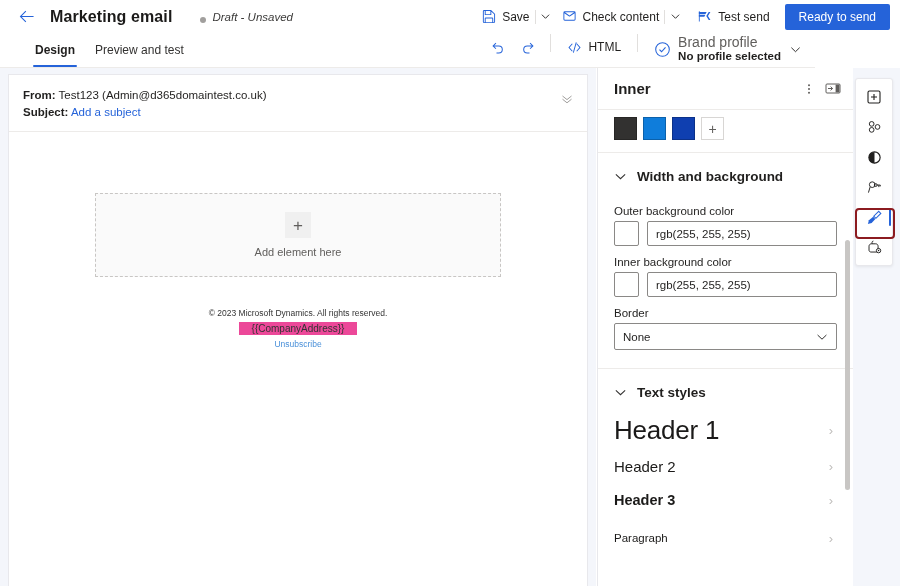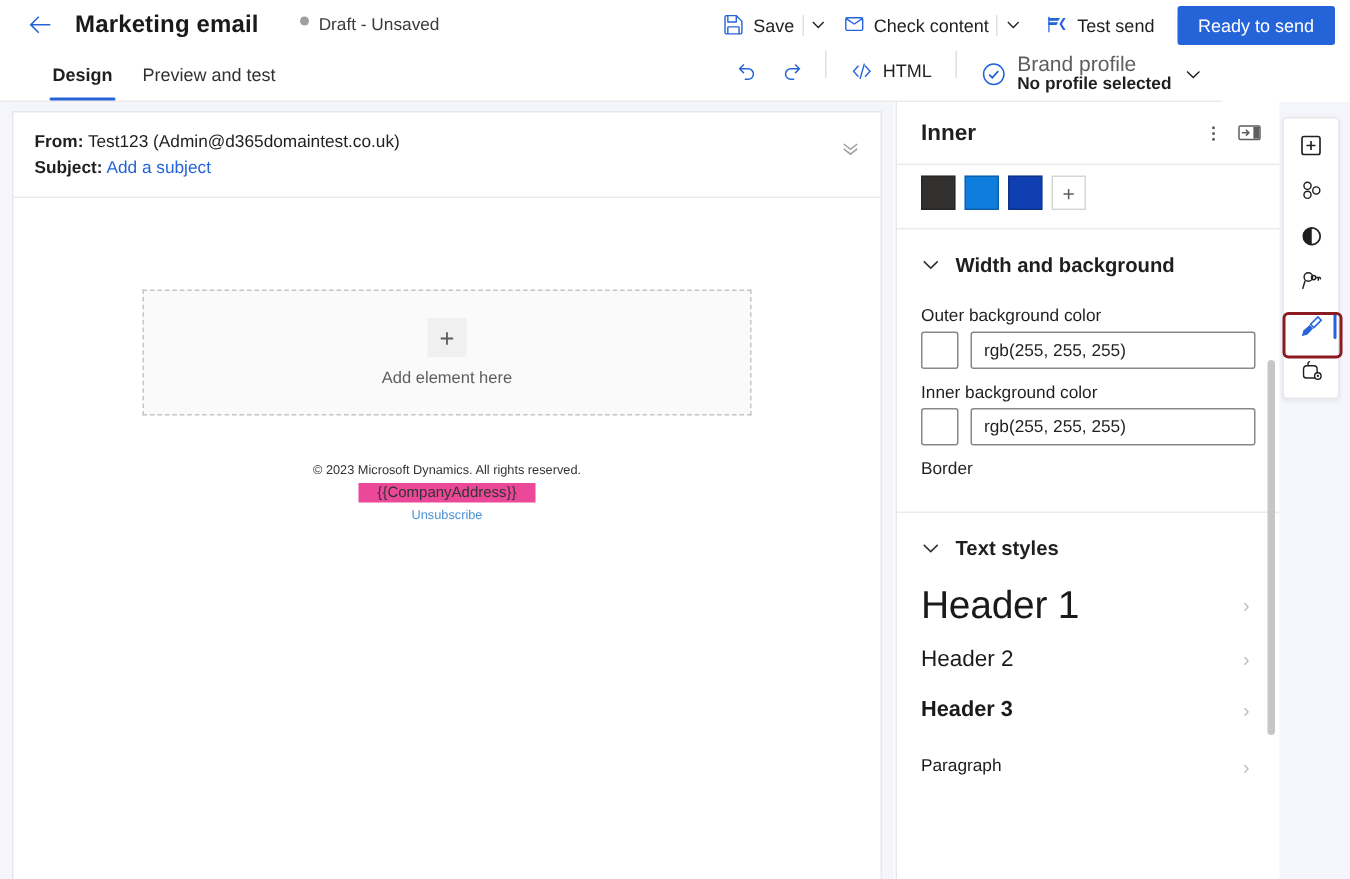--- a/index.html
+++ b/index.html
@@ -23,21 +23,21 @@
   .back-btn {
     width: 30px; height: 30px; margin-left: 12px;
     display: flex; align-items: center; justify-content: center;
     cursor: pointer; border-radius: 3px;
   }
   .app-title {
     font-size: 16px; font-weight: 600; color: #1b1a19;
     margin-left: 8px; letter-spacing: .1px;
   }
   .status-wrap {
-    display: flex; align-items: flex-start; margin-left: 28px; gap: 6px;
+    display: flex; align-items: flex-end; margin-left: 28px; gap: 6px; font-style: italic;
   }
   .status-dot {
     width: 6px; height: 6px; border-radius: 50%; background: #a19f9d;
     display: inline-block;
   }
   .status-text { font-size: 11.5px; color: #3b3a39; }
 
   .topbar-right {
     position: absolute; right: 10px; top: 0; height: 33px;
     display: flex; align-items: center; gap: 0;
@@ -454,20 +454,28 @@
           <input class="color-input" value="rgb(255, 255, 255)" style="">
         </div>
 
         <div class="field-label">Inner background color</div>
         <div class="color-row">
           <div class="color-chip"></div>
           <input class="color-input" value="rgb(255, 255, 255)" style="">
         </div>
 
         <div class="field-label">Border</div>
+        <div class="select-box">
+          <span>None</span>
+          <span>
+            <svg width="12" height="12" viewBox="0 0 12 12">
+                <path d="M1.6 4 6 8.2 10.4 4" stroke="#323130" stroke-width="1" fill="none"></path>
+              </svg>
+          </span>
+        </div>
         <div style="height:14px"></div>
       </div>
       <div class="divider"></div>
 
       <div class="section">
         <div class="section-hd">
           <span>
             <svg width="13" height="13" viewBox="0 0 14 14">
                 <path d="M2 4.6 7 9.4l5-4.8" stroke="#323130" stroke-width="1.1" fill="none"></path>
               </svg>

